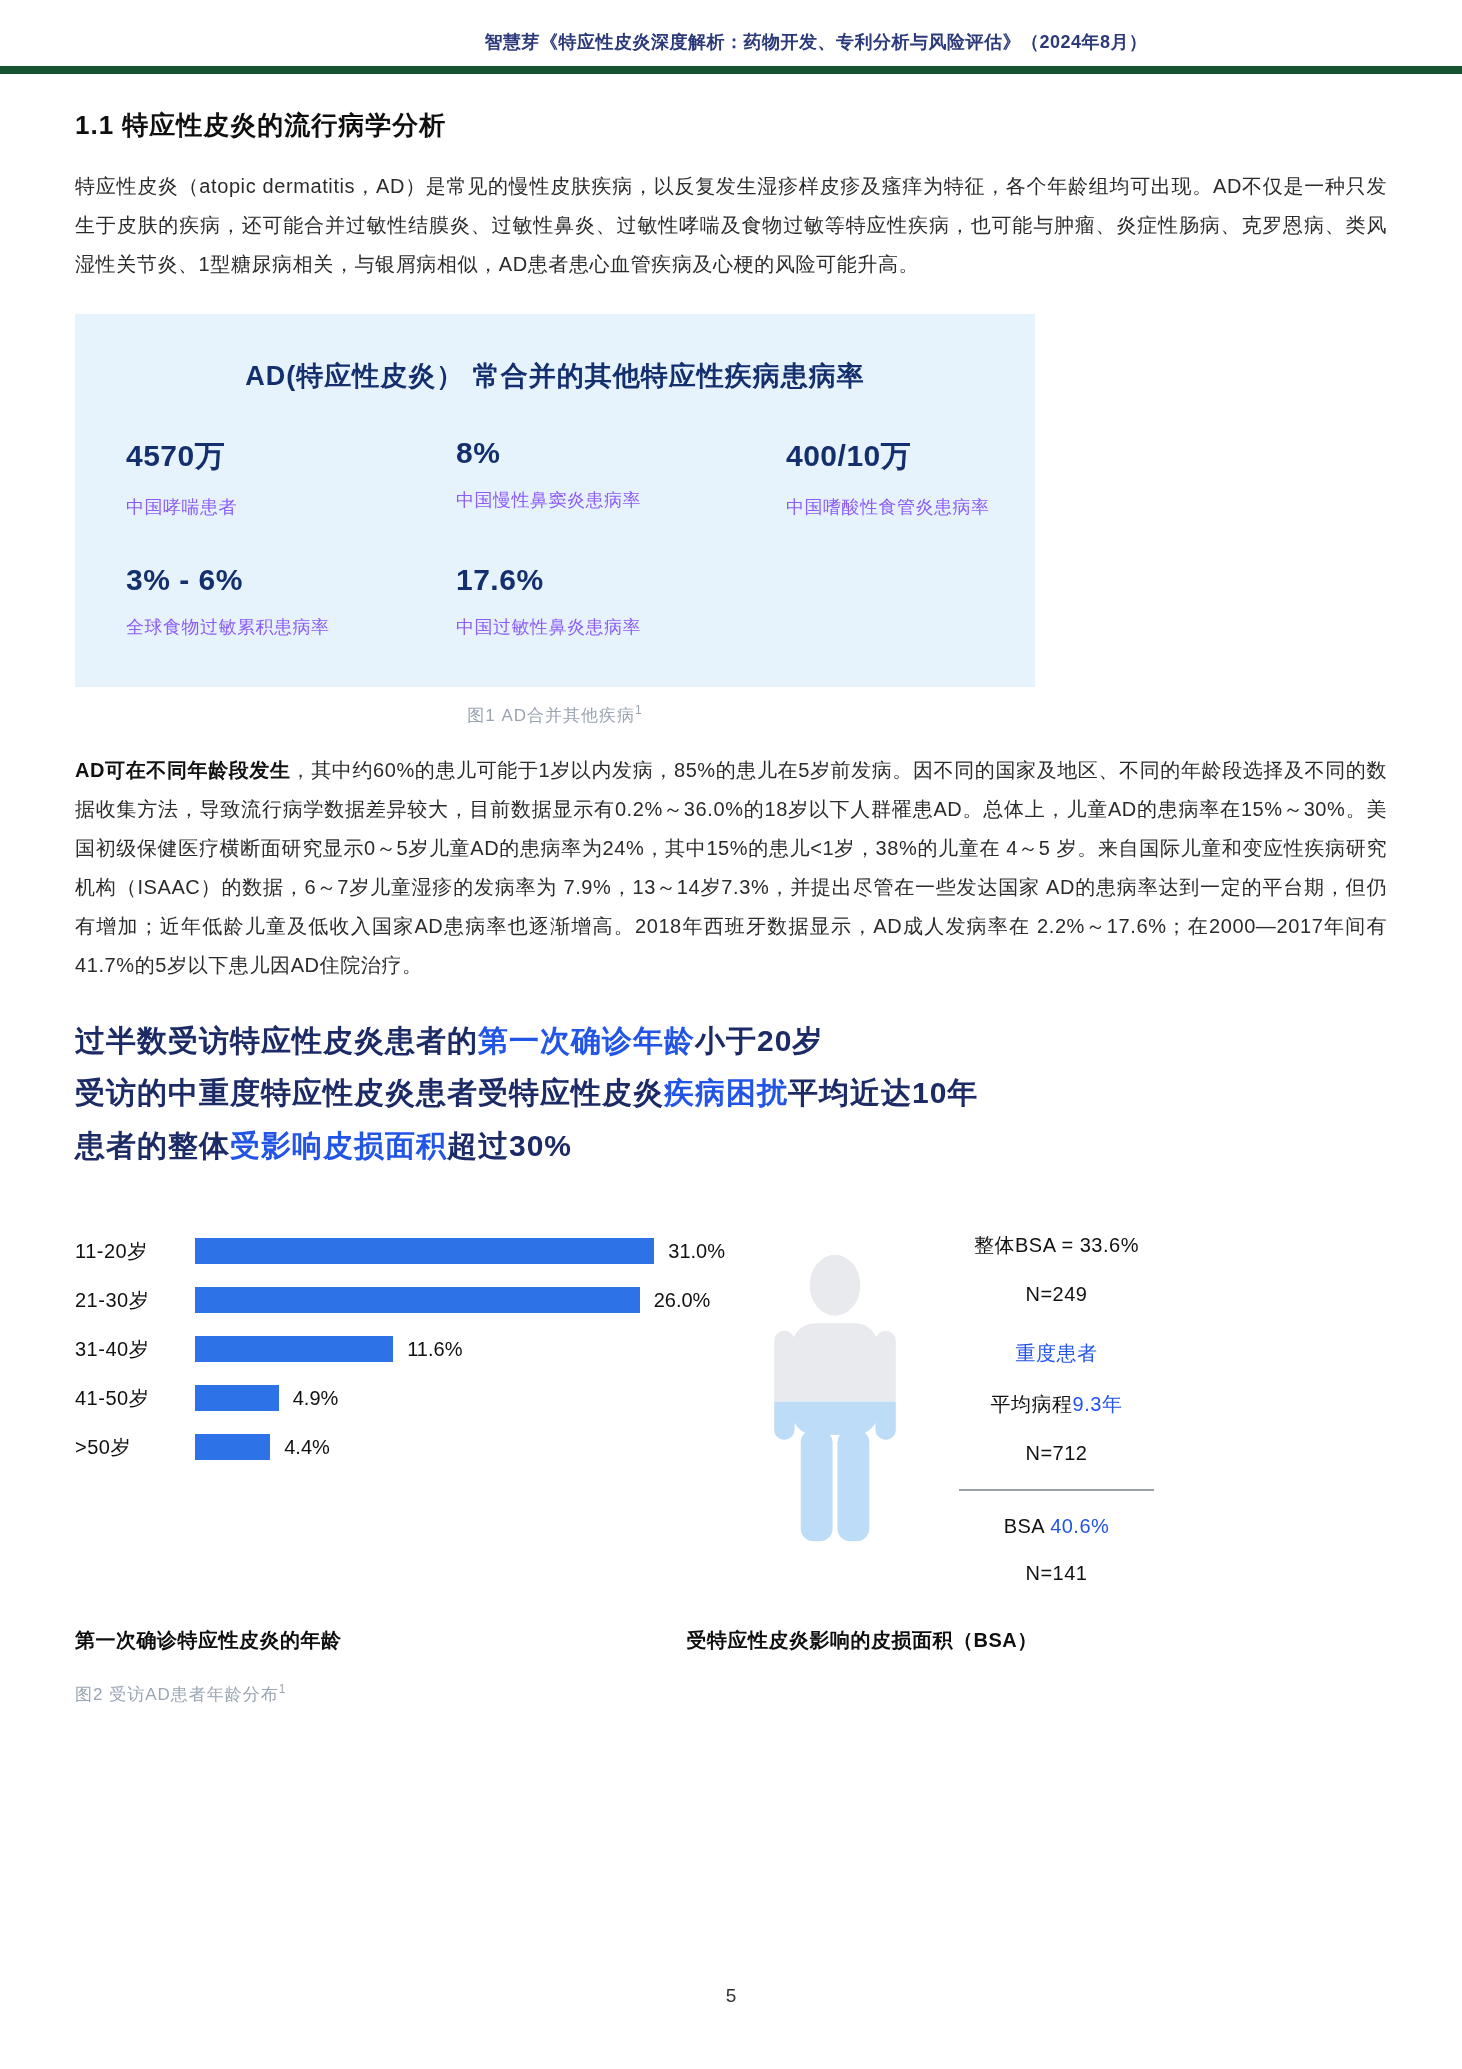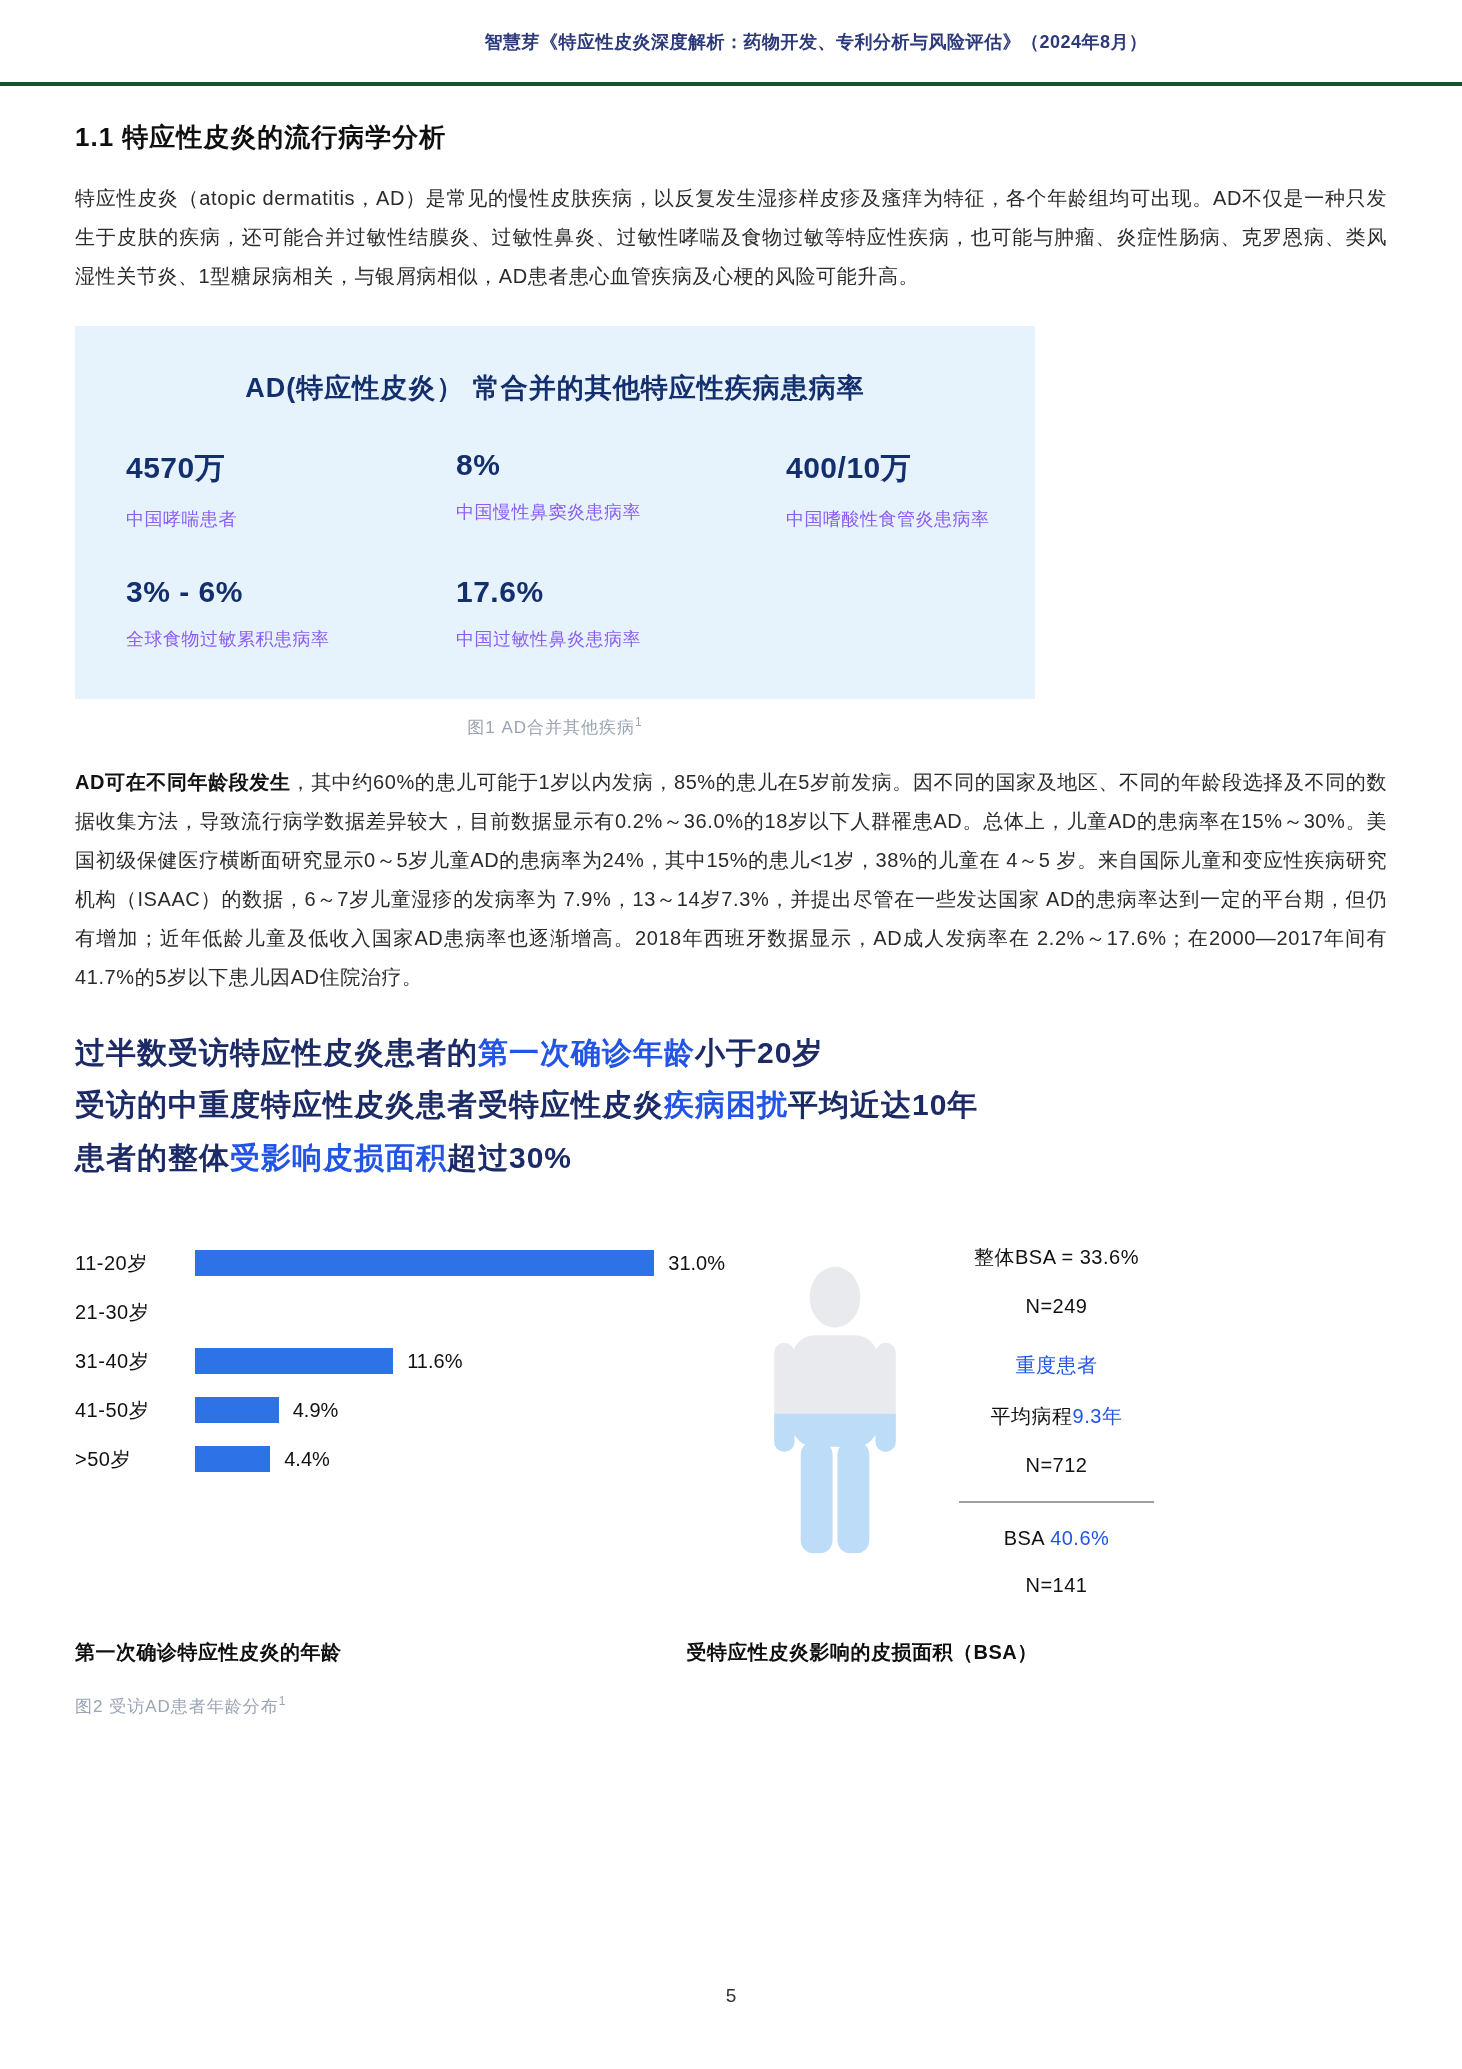--- a/index.html
+++ b/index.html
@@ -2,21 +2,21 @@
 <html><head>
 <meta charset="utf-8">
 <style>
   * { margin:0; padding:0; box-sizing:border-box; }
   html,body { background:#ffffff; }
   body { font-family:"Liberation Sans","DejaVu Sans",sans-serif; color:#2b2b2b; }
   .page { position:relative; width:1462px; height:2069px; background:#fff; overflow:hidden; }
 
   
   .header { padding-top:30px; text-align:center; padding-left:170px;
-            border-bottom:4px solid #14532d; padding-bottom:28px; }
+            border-bottom:8px solid #14532d; padding-bottom:12px; }
   .header-title { font-size:18px; font-weight:600; color:#2c3a7a; letter-spacing:0.5px; }
 
   
   .section-title { margin:34px 75px 0; font-size:26px; font-weight:bold; color:#0f0f0f; letter-spacing:1px; }
 
   
   .para { margin:24px 75px 0; width:1312px; font-size:20px; line-height:1.95;
           text-align:justify; color:#2b2b2b; letter-spacing:0.6px; }
   .para b { color:#111; }
 
@@ -125,20 +125,24 @@
     <div class="bar-chart">
       <div class="bar-row">
         <span class="bar-label">11-20岁</span>
         <div class="bar-track">
           <div class="bar" style="width: 100%; background: rgb(46, 114, 232);"></div>
           <span class="bar-value">31.0%</span>
         </div>
       </div>
       <div class="bar-row">
         <span class="bar-label">21-30岁</span>
+        <div class="bar-track">
+          <div class="bar" style="width: 83.9%; background: rgb(46, 114, 232);"></div>
+          <span class="bar-value">26.0%</span>
+        </div>
       </div>
       <div class="bar-row">
         <span class="bar-label">31-40岁</span>
         <div class="bar-track">
           <div class="bar" style="width: 37.4%; background: rgb(46, 114, 232);"></div>
           <span class="bar-value">11.6%</span>
         </div>
       </div>
       <div class="bar-row">
         <span class="bar-label">41-50岁</span>

